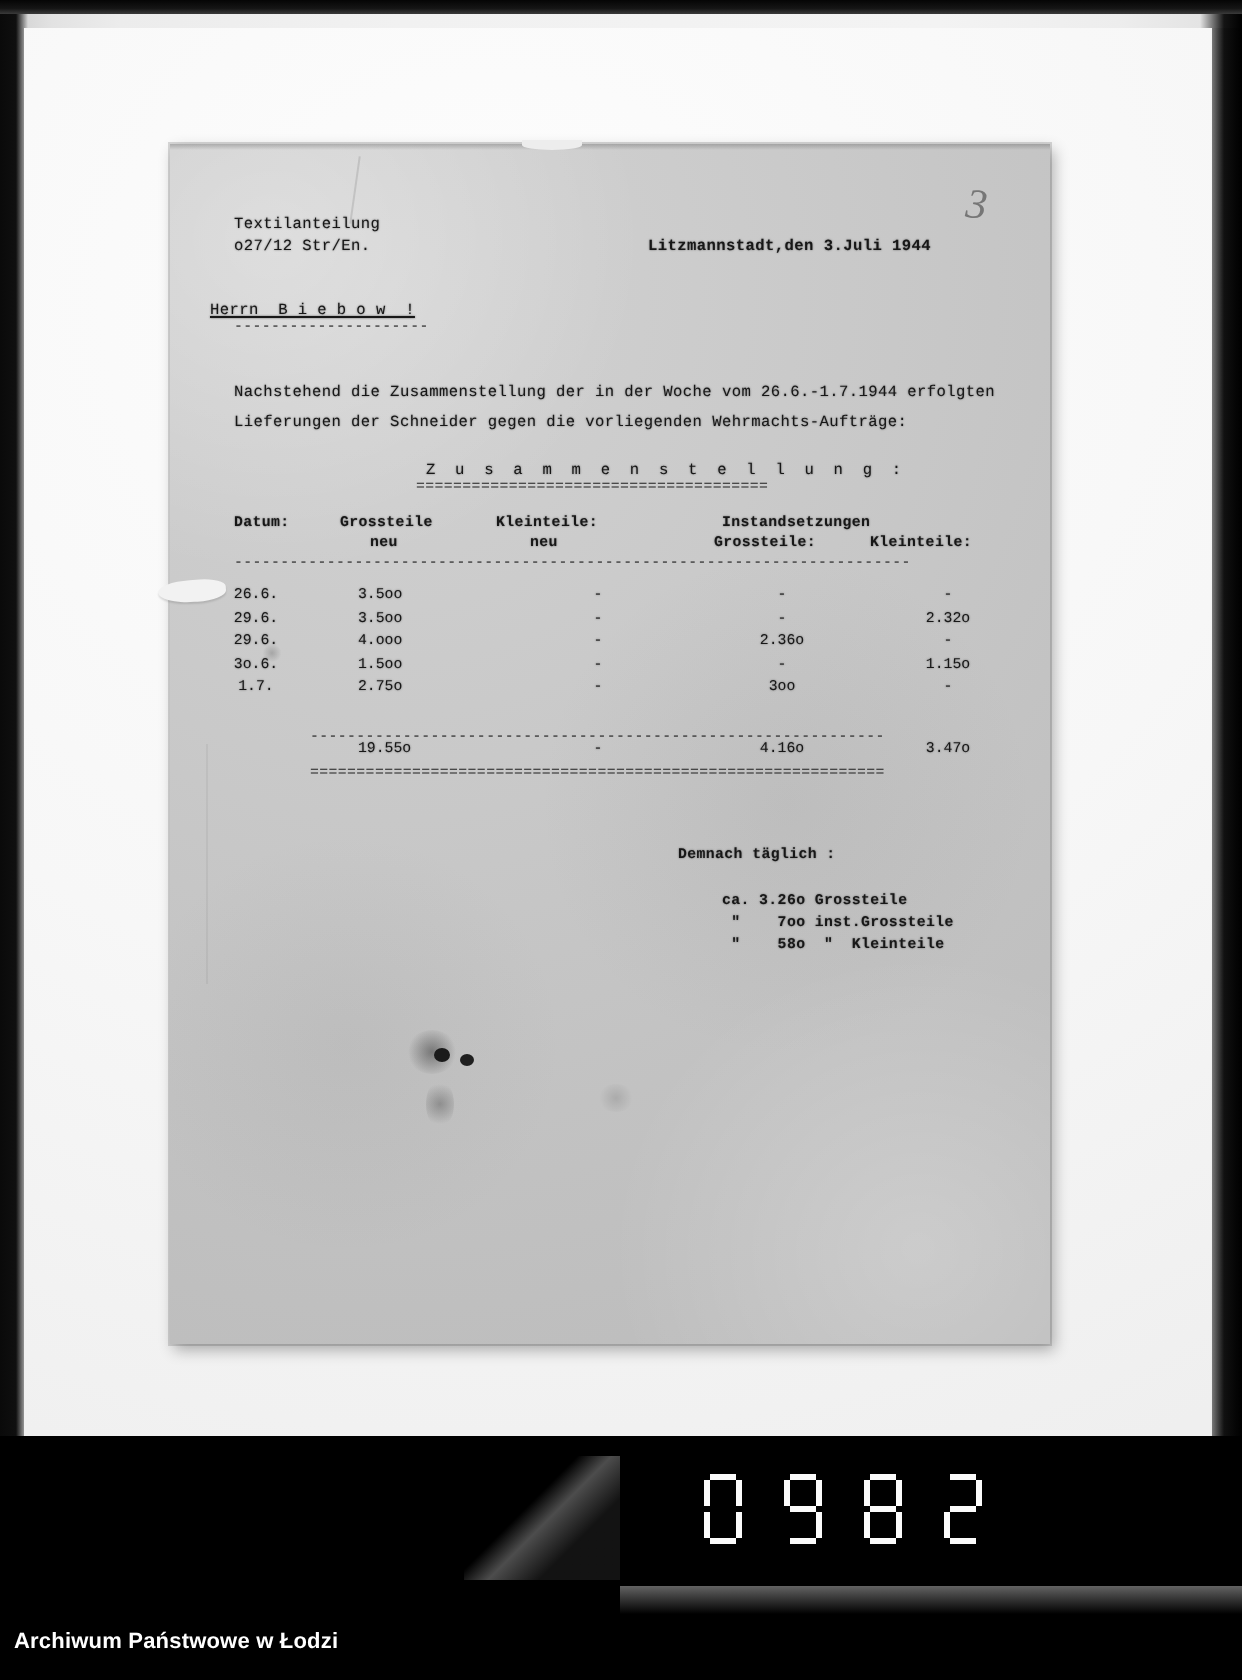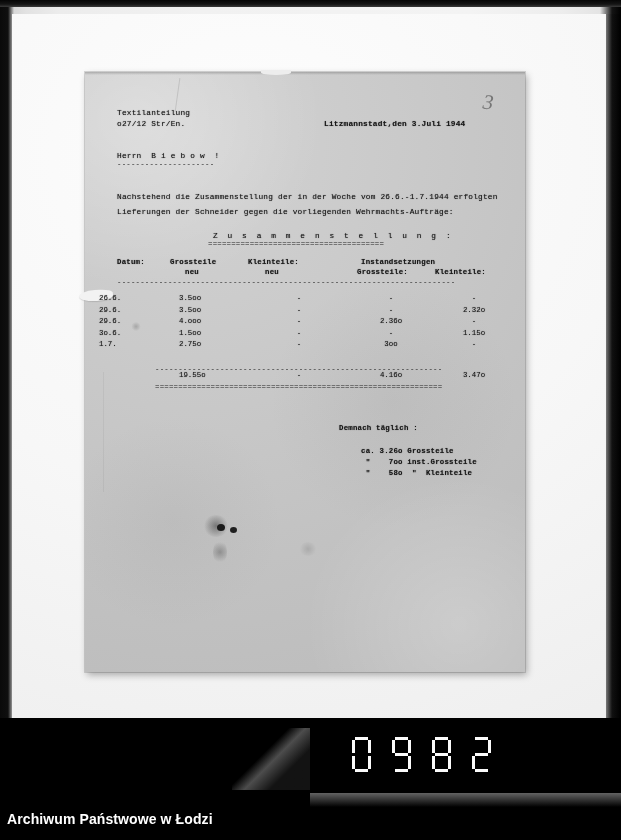--- a/index.html
+++ b/index.html
@@ -148,21 +148,21 @@
   
   .tbl {
     position: absolute;
     font-family: "Liberation Mono", "DejaVu Sans Mono", monospace;
     font-size: 7.4px;
     color: #171717;
     border-collapse: collapse;
     text-shadow: 0 0 1px rgba(20,20,20,.5);
   }
   .tbl td { padding: 0; height: 11.6px; white-space: pre; vertical-align: top; }
-  .c-date  { width: 58px; text-align: left; padding-right: 22px !important; }
+  .c-date  { width: 58px; text-align: center; padding-right: 22px !important; }
   .c-gross { width: 74px; text-align: left; }
   .c-klein { width: 92px; text-align: center; }
   .c-igross{ width: 92px; text-align: center; }
   .c-iklein{ width: 74px; text-align: center; }
 
   
   .hand-mark {
     position: absolute;
     font-family: "Liberation Serif", serif;
     font-size: 21px;
@@ -224,21 +224,21 @@
     left: 232px; top: 728px;
     width: 80px; height: 62px;
     background: linear-gradient(135deg, rgba(255,255,255,0) 40%, rgba(90,90,90,.85) 52%, rgba(20,20,20,.95) 70%);
     border-radius: 14px 0 0 0;
   }
 
   .archive-label {
     position: absolute;
     left: 7px; bottom: 13px;
     font-family: "Liberation Sans", sans-serif;
-    font-size: 14px;
+    font-size: 11px;
     font-weight: 700;
     color: #fff;
     letter-spacing: .1px;
   }
 </style>
 </head>
 <body>
 
 <div id="page">
 
@@ -271,21 +271,21 @@
     <div class="stain" style="left:128px; top:468px; width:14px; height:24px; background:radial-gradient(circle, rgba(70,70,70,.40), rgba(70,70,70,0) 72%);"></div>
     <div class="stain" style="left:214px; top:470px; width:18px; height:14px; background:radial-gradient(circle, rgba(90,90,90,.22), rgba(90,90,90,0) 72%);"></div>
     <div class="stain" style="left:46px; top:250px; width:10px; height:9px; background:radial-gradient(circle, rgba(80,80,80,.30), rgba(80,80,80,0) 70%);"></div>
 
     <div class="tw tw-md" style="left:32px; top:36px;">Textilanteilung</div>
     <div class="tw tw-md" style="left:32px; top:47px;">o27/12 Str/En.</div>
     <div class="tw tw-md" style="left:239px; top:47px;font-weight:bold;">Litzmannstadt,den 3.Juli 1944</div>
 
     <div class="hand-mark" style="left:398px; top:18px;">3</div>
 
-    <div class="tw tw-md" style="left:32px; top:79px;">Herrn  B i e b o w  !</div>
+    <div class="tw tw-md" style="left:20px; top:79px;text-decoration:underline;">Herrn  B i e b o w  !</div>
     <div class="dashrule" style="left:32px; top:88px; width:114px;">---------------------</div>
 
     <div class="tw tw-md" style="left:32px; top:120px;">Nachstehend die Zusammenstellung der in der Woche vom 26.6.-1.7.1944 erfolgten</div>
     <div class="tw tw-md spaced" style="left:128px; top:159px;">Z u s a m m e n s t e l l u n g :</div>
 
     <div class="tw tw-md" style="left:32px; top:135px;">Lieferungen der Schneider gegen die vorliegenden Wehrmachts-Aufträge:</div>
     <div class="dashrule" style="left:123px; top:168px; width:176px;">==========================================</div>
 
     <div class="tw tw-sm" style="left:32px; top:185px;">Datum:</div>
     <div class="tw tw-sm" style="left:85px; top:185px;">Grossteile</div>

